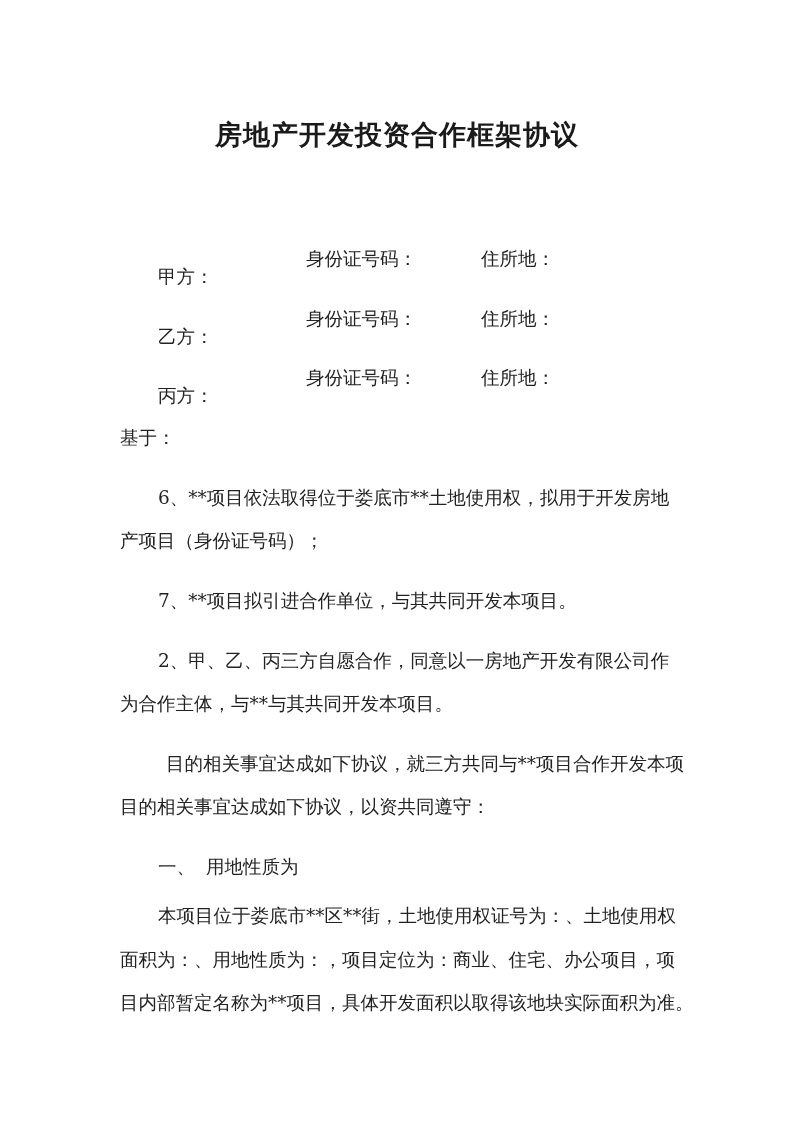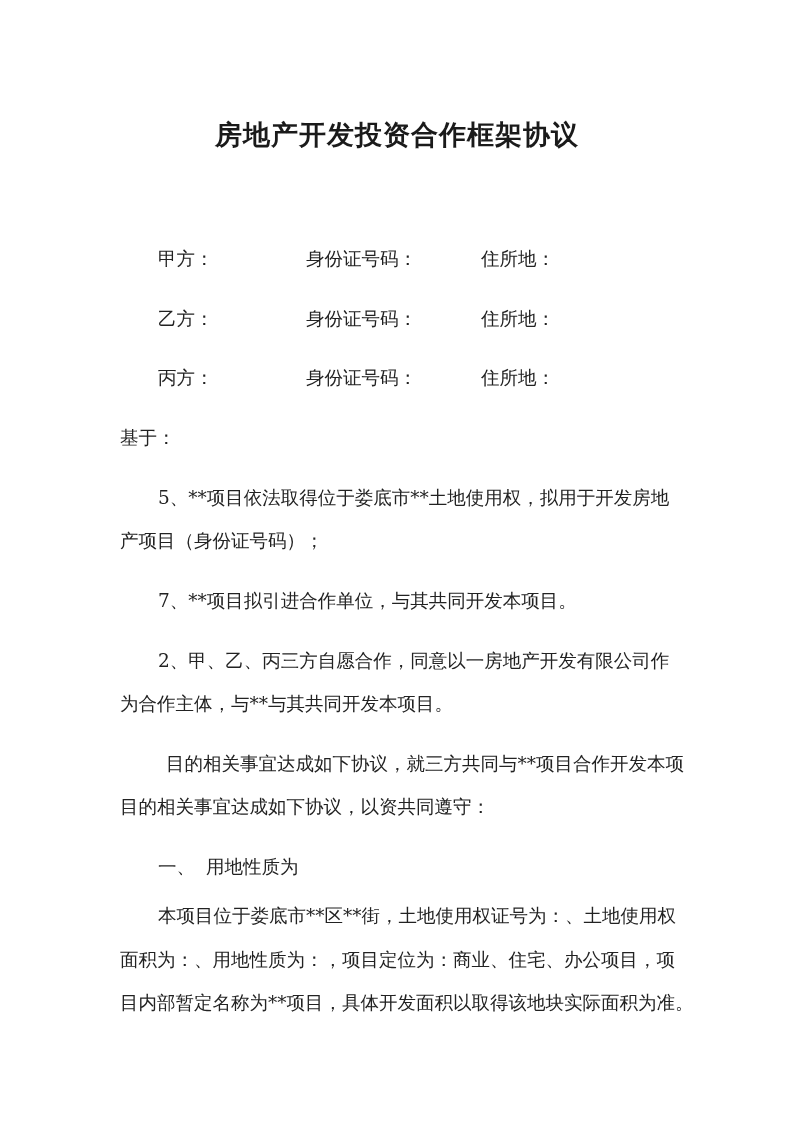--- a/index.html
+++ b/index.html
@@ -34,21 +34,21 @@
       letter-spacing: 1px;
       color: #1a1a1a;
     }
     .line {
       position: absolute;
       font-size: 18.5px;
       line-height: 24px;
       white-space: nowrap;
       color: #222222;
     }
-    .party-label { left: 158px; }
+    .party-label { left: 158px; margin-top: 18px; }
     .party-id { left: 306px; }
     .party-addr { left: 481px; text-align: center; }
   </style>
 </head>
 <body>
 
 <div class="page">
 
   <div class="title">房地产开发投资合作框架协议</div>
 
@@ -64,21 +64,21 @@
   </div>
   <div>
     <span class="line party-label" style="top:366px">丙方：</span>
     <span class="line party-id" style="top:366px">身份证号码：</span>
     <span class="line party-addr" style="top:366px">住所地：</span>
   </div>
 
   <span class="line" style="left:120px; top:426px">基于：</span>
 
   <div>
-    <span class="line" style="left:158px; top:486px">5、**项目依法取得位于娄底市**土地使用权，拟用于开发房地</span>
+    <span class="line" style="left:158px; top:486px">6、**项目依法取得位于娄底市**土地使用权，拟用于开发房地</span>
     <span class="line" style="left:120px; top:529px">产项目（身份证号码）；</span>
   </div>
 
   <div>
     <span class="line" style="left:158px; top:589px">7、**项目拟引进合作单位，与其共同开发本项目。</span>
   </div>
 
   <div>
     <span class="line" style="left:158px; top:649px">2、甲、乙、丙三方自愿合作，同意以一房地产开发有限公司作</span>
     <span class="line" style="left:120px; top:692px">为合作主体，与**与其共同开发本项目。</span>

